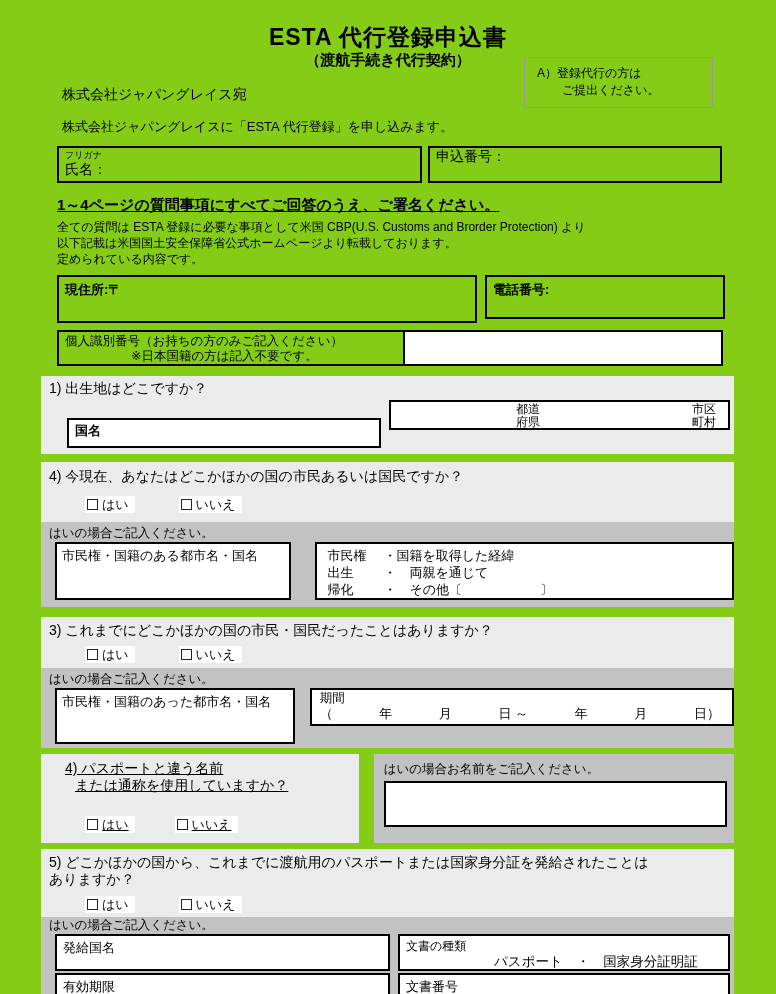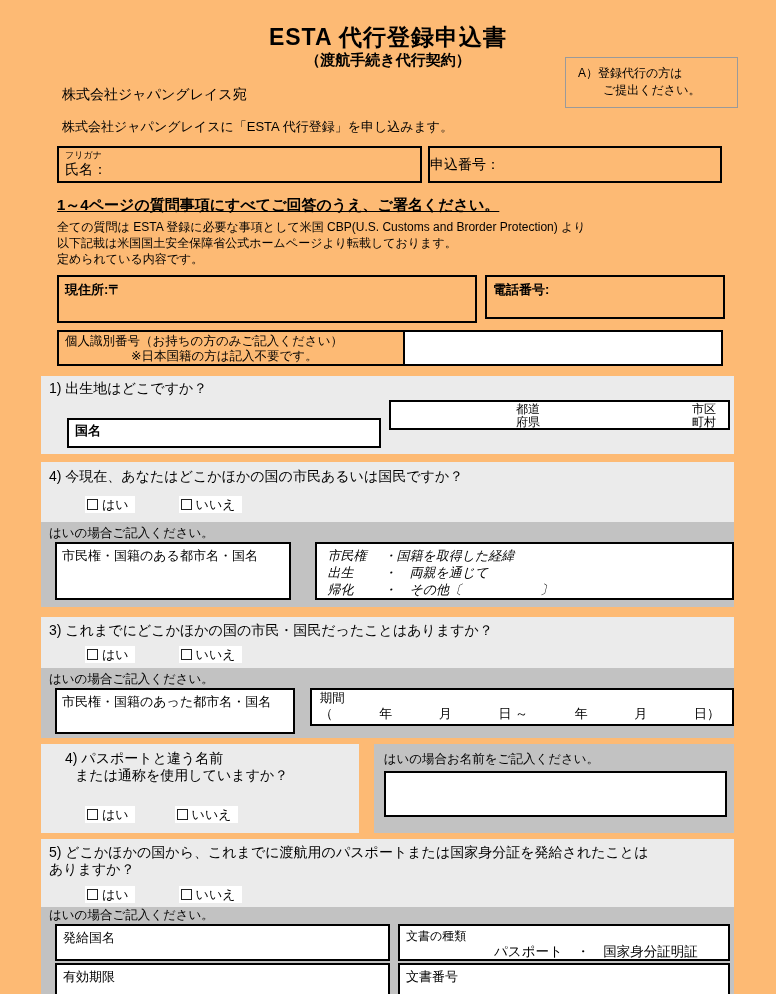--- a/index.html
+++ b/index.html
@@ -2,38 +2,38 @@
 <html style="--section-bg: #ebebeb; --band-bg: #c2c2c2; --line: #000000;"><head>
 <meta charset="utf-8">
 <style>
   :root{
     --section-bg:#ebebeb;
     --band-bg:#c2c2c2;
     --line:#000;
   }
   html,body{margin:0;padding:0;background:#fff;}
   .page{
-    position:relative;width:776px;height:994px;background:#fdba74;color:#000;
+    position:relative;width:776px;height:994px;background:#84cc16;color:#000;
     font-family:"Liberation Sans","DejaVu Sans",sans-serif;overflow:hidden;
   }
   .title{padding-top:23px;text-align:center;font-size:23px;font-weight:bold;line-height:28px;letter-spacing:1px;}
   .subtitle{text-align:center;font-size:15px;font-weight:bold;line-height:17px;}
   .a-box{
-    position:absolute;left:565px;top:57px;width:173px;height:51px;box-sizing:border-box;
+    position:absolute;left:524px;top:57px;width:189px;height:51px;box-sizing:border-box;
     border:1px solid #9a9a9a;font-size:12px;line-height:17px;padding:7px 0 0 12px;
   }
   .a-box .l2{padding-left:25px;}
   .addressee{margin:18px 0 0 62px;font-size:14px;line-height:17px;}
   .apply{margin:15px 0 0 62px;font-size:13px;line-height:17px;}
   .idrow{display:flex;margin:11px 0 0 57px;}
   .name-box{width:365px;height:37px;box-sizing:border-box;border:2px solid var(--line);padding:2px 0 0 6px;}
   .furigana{font-size:9px;line-height:11px;}
   .name-label{font-size:14px;line-height:17px;}
   .appno-box{width:294px;height:37px;box-sizing:border-box;border:2px solid var(--line);margin-left:6px;
-    display:flex;align-items:center;font-size:14px;}
+    display:flex;padding-left:6px;font-size:14px;}
   .h-instruction{margin:12px 0 0 57px;font-size:15px;font-weight:bold;line-height:19px;text-decoration:underline;}
   .notes{margin:5px 0 0 57px;font-size:12px;line-height:16px;}
   .contact-row{display:flex;align-items:flex-start;margin:8px 0 0 57px;}
   .addr-box{width:420px;height:48px;box-sizing:border-box;border:2px solid var(--line);
     font-size:13px;font-weight:bold;padding:4px 6px;}
   .phone-box{width:240px;height:44px;box-sizing:border-box;border:2px solid var(--line);margin-left:8px;
     font-size:13px;font-weight:bold;padding:4px 6px;}
   .pid-row{display:flex;margin:7px 0 0 57px;}
   .pid-left{width:348px;height:36px;box-sizing:border-box;border:2px solid var(--line);
     font-size:12.5px;line-height:15px;padding:2px 0 0 6px;}
@@ -49,32 +49,32 @@
   .s1b2 .pref{position:absolute;left:125px;top:1px;text-align:center;}
   .s1b2 .city{position:absolute;right:12px;top:1px;text-align:center;}
   .sec2{margin-top:8px;padding-top:6px;}
   .cbrow{display:flex;gap:44px;margin:11px 0 0 44px;height:17px;}
   .cbitem{display:inline-flex;align-items:center;gap:4px;background:#fff;padding:0 6px 0 2px;font-size:13px;}
   .cb{width:11px;height:11px;box-sizing:border-box;border:1px solid #222;background:#fff;display:inline-block;}
   .band{background:var(--band-bg);margin-top:9px;padding:3px 0 7px 6px;}
   .band-label{font-size:12.5px;line-height:16px;margin-left:2px;}
   .bboxes{display:flex;margin-top:1px;}
   .q2b1{width:240px;height:58px;font-size:13px;padding:3px 5px;margin-left:8px;}
-  .q2b2{width:425px;height:58px;margin-left:24px;font-size:13px;line-height:17px;padding:3px 10px;font-style:italic;}
+  .q2b2{width:425px;height:58px;margin-left:24px;font-size:13px;line-height:17px;padding:3px 10px;}
   .acqrow{display:flex;}
   .acqrow .term{width:56px;}
   .sec3{margin-top:10px;padding-top:5px;}
   .sec3 .cbrow{margin-top:7px;}
   .sec3 .band{margin-top:5px;padding-bottom:4px;}
-  .q3b1{width:240px;height:46px;font-size:13px;padding:3px 5px;margin-left:8px;}
+  .q3b1{width:240px;height:56px;font-size:13px;padding:3px 5px;margin-left:8px;}
   .q3b2{width:425px;height:38px;margin-left:15px;padding:1px 8px;}
   .period-label{font-size:12.5px;line-height:14px;}
   .period-row{display:flex;justify-content:space-between;font-size:13px;line-height:17px;padding:0 4px 0 0;}
   .s4row{display:flex;margin:6px 0 0 41px;width:693px;}
-  .s4left{width:349px;background:var(--section-bg);box-sizing:border-box;padding:6px 0 10px 16px;}
+  .s4left{width:349px;background:var(--section-bg);box-sizing:border-box;padding:6px 0 10px 16px;text-decoration:underline;}
   .s4left .q2line{margin-left:18px;}
   .s4left .cbrow{margin:22px 0 0 28px;gap:40px;}
   .s4right{width:396px;margin-left:15px;background:var(--band-bg);box-sizing:border-box;padding:7px 7px 6px 10px;}
   .s4label{font-size:12.5px;line-height:16px;}
   .s4input{height:46px;margin-top:4px;background:#fff;border:2px solid var(--line);box-sizing:border-box;}
   .sec5top{margin-top:6px;padding:5px 8px 4px 0;}
   .sec5top .q{margin-left:8px;}
   .sec5top .qwrap{margin-left:0;}
   .sec5top .cbrow{margin:8px 0 0 44px;}
   .band5{background:var(--band-bg);margin-left:41px;width:693px;box-sizing:border-box;padding:1px 0 4px 6px;}

